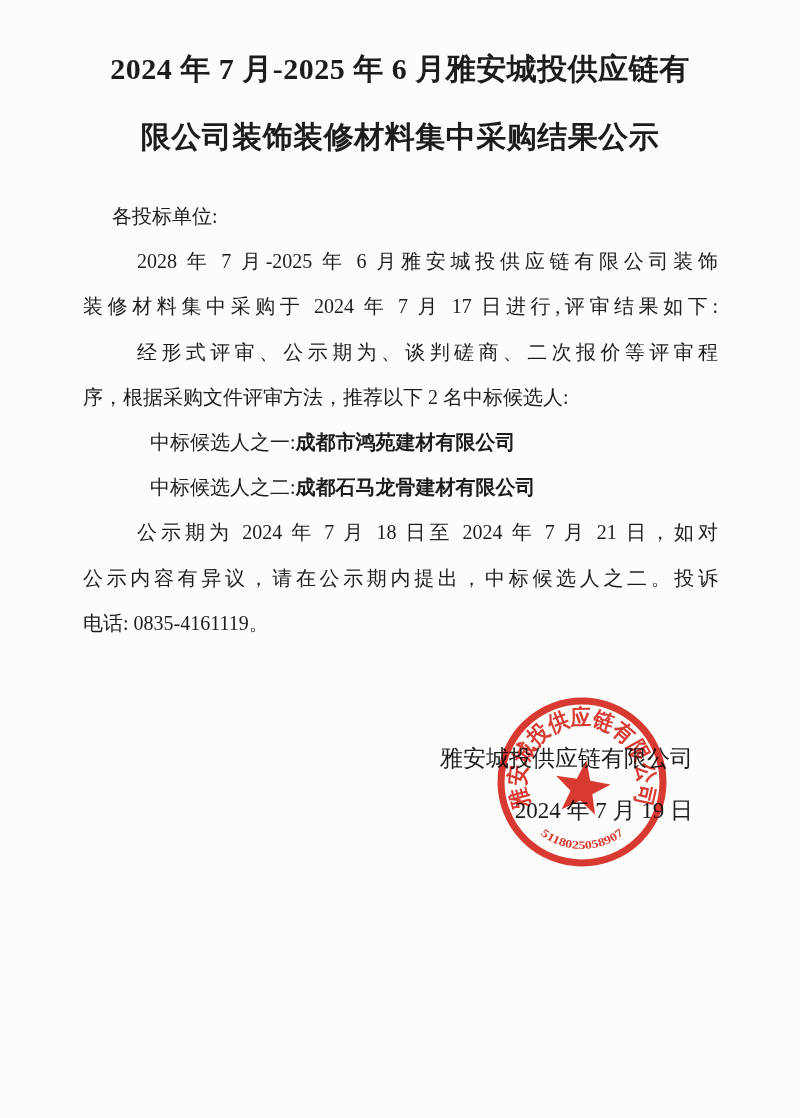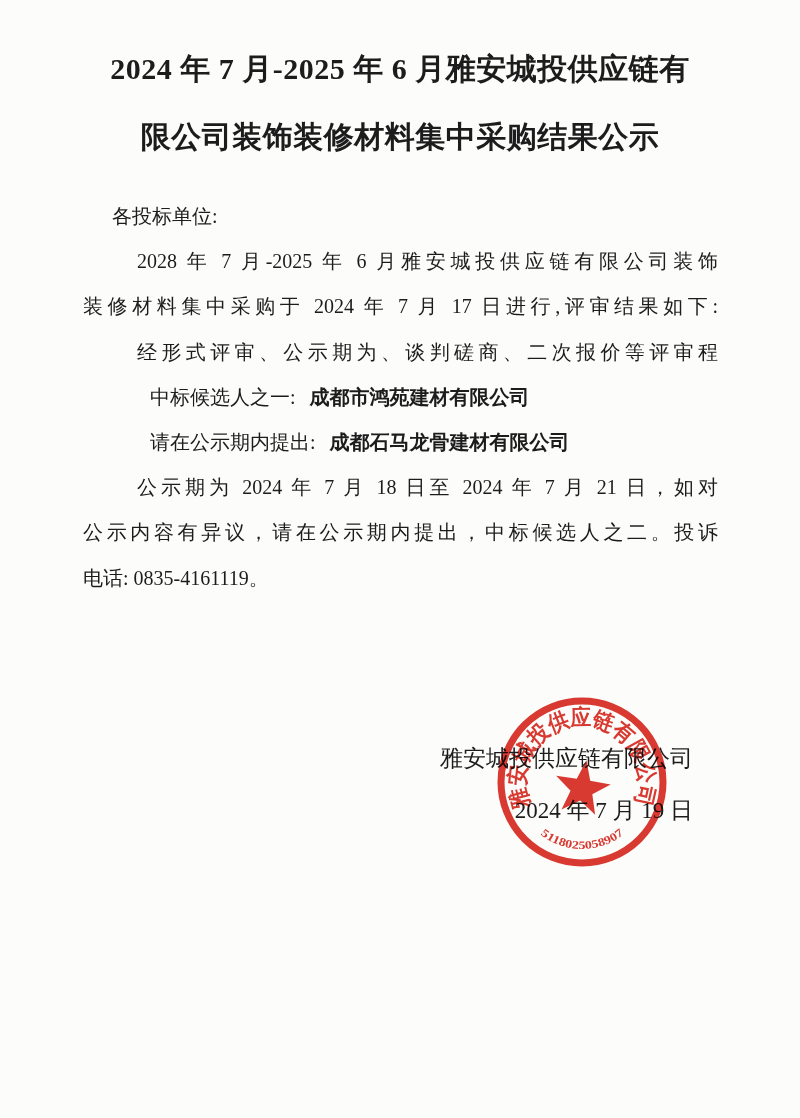--- a/index.html
+++ b/index.html
@@ -17,21 +17,21 @@
   .body-text{
     position:absolute;top:194px;left:83px;width:635px;
     font-size:20px;line-height:45.2px;
   }
   .line{min-height:45.2px;}
   .jf{text-align:justify;text-align-last:justify;}
   .ind1{padding-left:29px;}
   .ind2{padding-left:54px;}
   .indc{padding-left:67px;}
   .ind2.jf,.jf{}
-  .cand-label{margin-right:14px;text-align:center;}
+  .cand-label{text-align:center;}
   .cand-name{font-weight:700;}
   .signature{
     position:absolute;top:733px;right:107px;
     text-align:right;font-size:23px;line-height:52px;
   }
   .seal{
     position:absolute;left:487px;top:687px;width:190px;height:190px;
     mix-blend-mode:multiply;opacity:0.92;
   }
   .seal text{font-family:"Liberation Serif","DejaVu Serif",serif;}
@@ -44,25 +44,26 @@
   <div class="title">
     <div>2024 年 7 月-2025 年 6 月雅安城投供应链有</div>
     <div>限公司装饰装修材料集中采购结果公示</div>
   </div>
 
   <div class="body-text">
     <div class="line ind1">各投标单位:</div>
     <div class="line ind2 jf">2028 年 7 月-2025 年 6 月雅安城投供应链有限公司装饰</div>
     <div class="line jf">装修材料集中采购于 2024 年 7 月 17 日进行,评审结果如下:</div>
     <div class="line ind2 jf">经形式评审、公示期为、谈判磋商、二次报价等评审程</div>
+    <div class="line" style="padding-left:0;">序，根据采购文件评审方法，推荐以下 2 名中标候选人:</div>
     <div class="line indc">
       <span class="cand-label">中标候选人之一:</span><span class="cand-name">成都市鸿苑建材有限公司</span>
     </div>
     <div class="line indc">
-      <span class="cand-label">请在公示期内提出:</span><span class="cand-name">成都石马龙骨建材有限公司</span>
+      <span class="cand-label">中标候选人之二:</span><span class="cand-name">成都石马龙骨建材有限公司</span>
     </div>
     <div class="line ind2 jf">公示期为 2024 年 7 月 18 日至 2024 年 7 月 21 日，如对</div>
     <div class="line jf">公示内容有异议，请在公示期内提出，中标候选人之二。投诉</div>
     <div class="line">电话: 0835-4161119。</div>
   </div>
 
   <div class="signature">
     <div>雅安城投供应链有限公司</div>
     <div>2024 年 7 月 19 日</div>
   </div>

